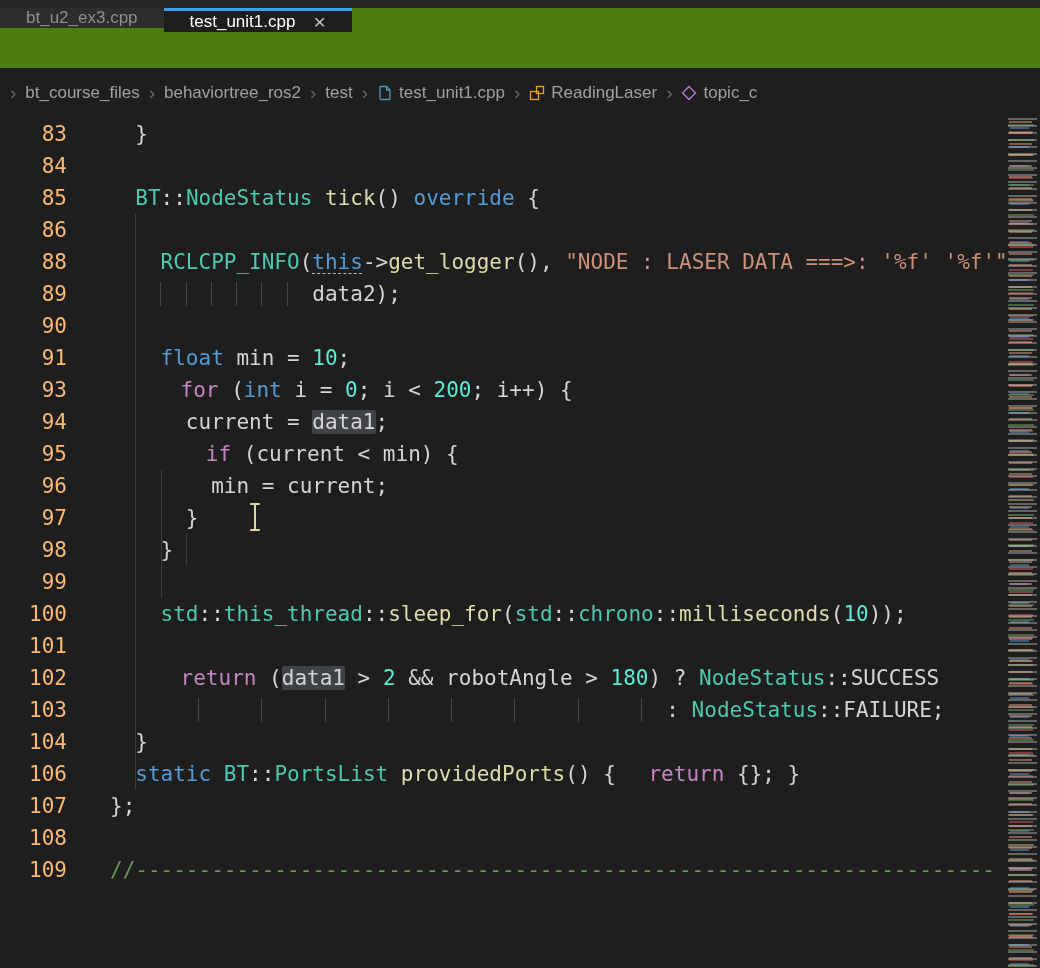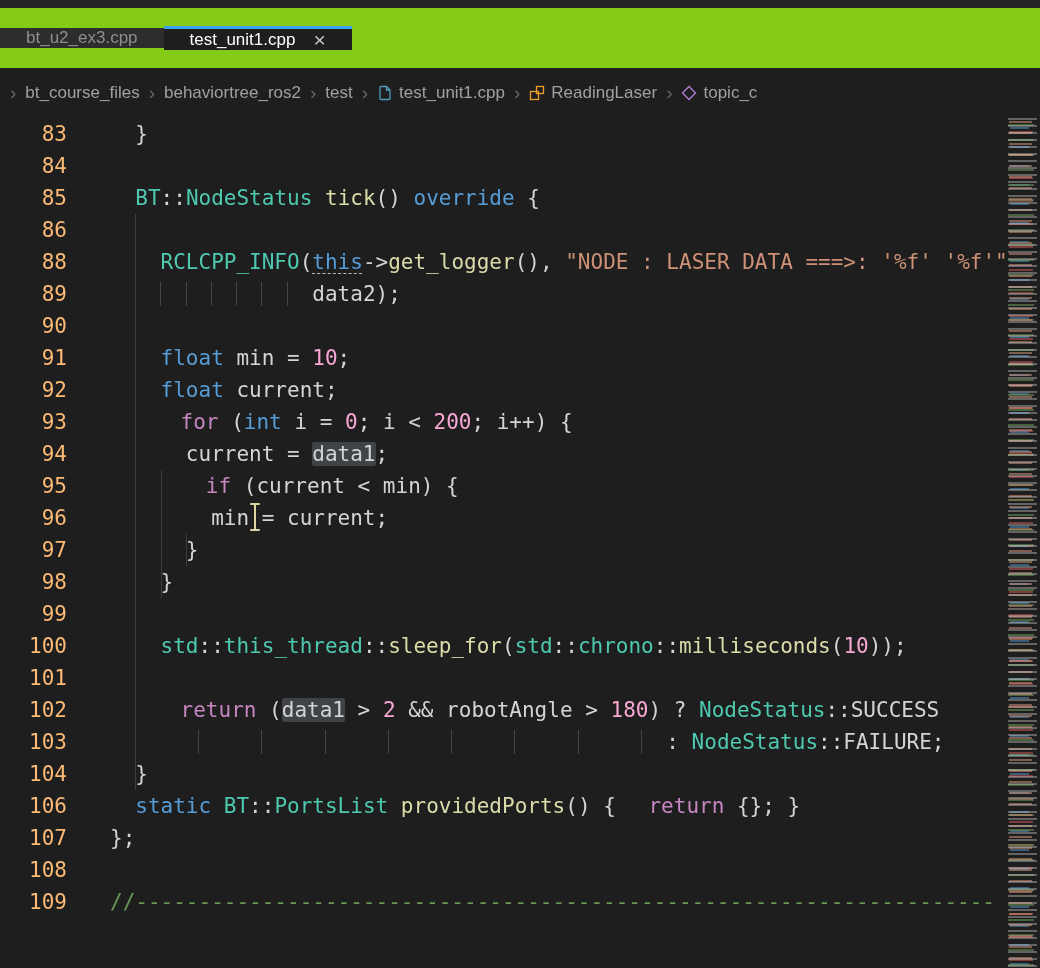--- a/index.html
+++ b/index.html
@@ -3,21 +3,21 @@
 <meta charset="utf-8">
 <style>
   html,body{margin:0;padding:0;background:#1e1e1e;}
   body{width:1040px;height:968px;overflow:hidden;font-family:"Liberation Sans",sans-serif;}
   .window{width:1040px;height:968px;position:relative;background:#1e1e1e;}
 
   
   .title-strip{height:8px;background:#252526;}
 
   
-  .tabbar{height:60px;background:#84cc16;display:flex;align-items:center;}
+  .tabbar{height:60px;background:#4d7c0f;display:flex;align-items:flex-start;}
   .tab{display:flex;align-items:center;padding:0 26px;font-size:17px;cursor:pointer;position:relative;}
   .tab.inactive{background:#2d2d2d;color:#8f8f8f;}
   .tab.active{background:#1e1e1e;color:#ffffff;border-top:3px solid #3ca1e8;}
   .tab .tab-label{white-space:nowrap;}
   .tab-close{margin-left:18px;color:#c5c5c5;font-size:21px;line-height:1;display:inline-block;}
 
   
   .breadcrumbs{height:50px;background:#1e1e1e;display:flex;align-items:center;padding:0 8px;
     font-size:17px;color:#a0a0a0;white-space:nowrap;overflow:hidden;}
   .bc-chev{color:#686868;margin:0 9px;font-size:19px;}
@@ -31,21 +31,21 @@
   .line{display:flex;height:32px;}
   .ln{flex:none;display:inline-block;width:67px;text-align:right;color:#fdba74;}
   .lc{white-space:pre;padding-left:43px;color:#d4d4d4;}
 
   .tok-plain{color:#d4d4d4;}
   .tok-keyword{color:#569cd6;}
   .tok-control{color:#c586c0;margin-left:20px;}
   .tok-type{color:#4ec9b0;}
   .tok-function{color:#dcdcaa;}
   .tok-string{color:#ce9178;}
-  .tok-number{color:#f9a8d4;}
+  .tok-number{color:#5eead4;}
   .tok-comment{color:#6a9955;}
   .tok-this{color:#569cd6;text-decoration:underline dashed rgba(215,215,215,.85);text-decoration-thickness:1px;text-underline-offset:4px;}
   .tok-highlight{color:#d4d4d4;background:rgba(110,118,129,.42);border-radius:2px;}
   .tok-guides2{background:repeating-linear-gradient(to right,#454545 0 1px,transparent 1px 2ch);}
   .tok-guides5{background:repeating-linear-gradient(to right,#454545 0 1px,transparent 1px 5ch);}
 
   
   .iguide{position:absolute;width:1px;background:#3d3d3d;}
   .iguide.g2{left:135px;top:96px;height:576px;}
   .iguide.g4{left:161px;top:352px;height:128px;}
@@ -149,24 +149,20 @@
         </div>
         <div class="line">
           <span class="ln">90</span>
           <span class="lc"></span>
         </div>
         <div class="line">
           <span class="ln">91</span>
           <span class="lc"><span class="tok-plain">    </span><span class="tok-keyword">float</span><span class="tok-plain"> min = </span><span class="tok-number">10</span><span class="tok-plain">;</span></span>
         </div>
         <div class="line">
-          <span class="ln">92</span>
-          <span class="lc"><span class="tok-plain">    </span><span class="tok-keyword">float</span><span class="tok-plain"> current;</span></span>
-        </div>
-        <div class="line">
           <span class="ln">93</span>
           <span class="lc"><span class="tok-plain">    </span><span class="tok-control">for</span><span class="tok-plain"> (</span><span class="tok-keyword">int</span><span class="tok-plain"> i = </span><span class="tok-number">0</span><span class="tok-plain">; i &lt; </span><span class="tok-number">200</span><span class="tok-plain">; i++) {</span></span>
         </div>
         <div class="line">
           <span class="ln">94</span>
           <span class="lc"><span class="tok-plain">      current = </span><span class="tok-highlight">data1</span><span class="tok-plain">;</span></span>
         </div>
         <div class="line">
           <span class="ln">95</span>
           <span class="lc"><span class="tok-plain">      </span><span class="tok-control">if</span><span class="tok-plain"> (current &lt; min) {</span></span>

